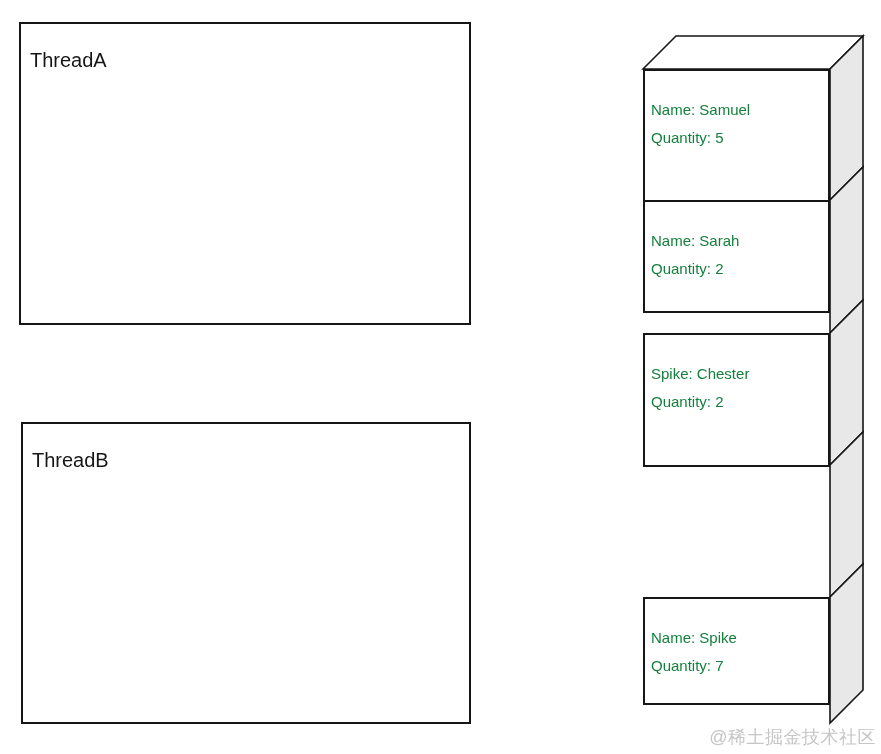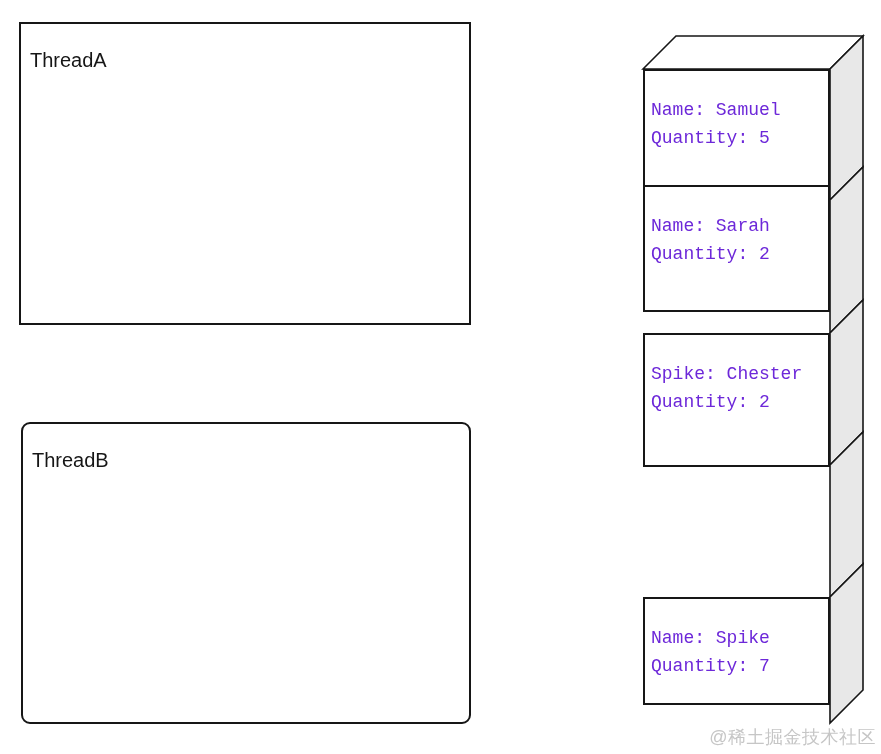--- a/index.html
+++ b/index.html
@@ -16,21 +16,21 @@
     overflow: hidden;
   }
   
   .thread-box {
     position: absolute;
     box-sizing: border-box;
     border: 2px solid #161616;
     background: #ffffff;
   }
   .thread-box.thread-a { left: 19px; top: 22px; width: 452px; height: 303px; }
-  .thread-box.thread-b { left: 21px; top: 422px; width: 450px; height: 302px; border-radius: 9px; }
+  .thread-box.thread-b { left: 21px; top: 422px; width: 450px; height: 302px; }
   .thread-label {
     display: block;
     padding: 24px 9px;
     font-size: 20px;
     color: #161616;
     line-height: 1.2;
   }
   
   .stack-svg {
     position: absolute;
@@ -44,25 +44,24 @@
   .stack-item {
     position: absolute;
     left: 643px;
     width: 187px;
     box-sizing: border-box;
     border: 2px solid #161616;
     background: #ffffff;
     padding: 25px 4px 0 6px;
   }
   .stack-item .record-line {
-    font-size: 18px;
+    font-size: 15px;
     line-height: 28px;
-    color: #6d28d9;
+    color: #15803d;
     white-space: nowrap;
-    font-family: Liberation Mono, monospace;
   }
   
   .watermark {
     position: absolute;
     right: 5px;
     bottom: 5px;
     font-size: 18px;
     color: #c6c6c6;
     letter-spacing: 0.5px;
     white-space: nowrap;
@@ -89,21 +88,21 @@
     <polygon class="face-side" points="830,333 863,300 863,432 830,465"></polygon>
     <polygon class="face-side" points="830,465 863,432 863,564 830,597"></polygon>
     <polygon class="face-side" points="830,597 863,564 863,690 830,723"></polygon>
   </svg>
 
   <div class="stack-item" style="top:69px;height:133px;">
     <div class="record-line">Name: Samuel</div>
     <div class="record-line">Quantity: 5</div>
   </div>
 
-  <div class="stack-item" style="top:185px;height:127px;">
+  <div class="stack-item" style="top:200px;height:113px;">
     <div class="record-line">Name: Sarah</div>
     <div class="record-line">Quantity: 2</div>
   </div>
 
   <div class="stack-item" style="top:333px;height:134px;">
     <div class="record-line">Spike: Chester</div>
     <div class="record-line">Quantity: 2</div>
   </div>
 
 

